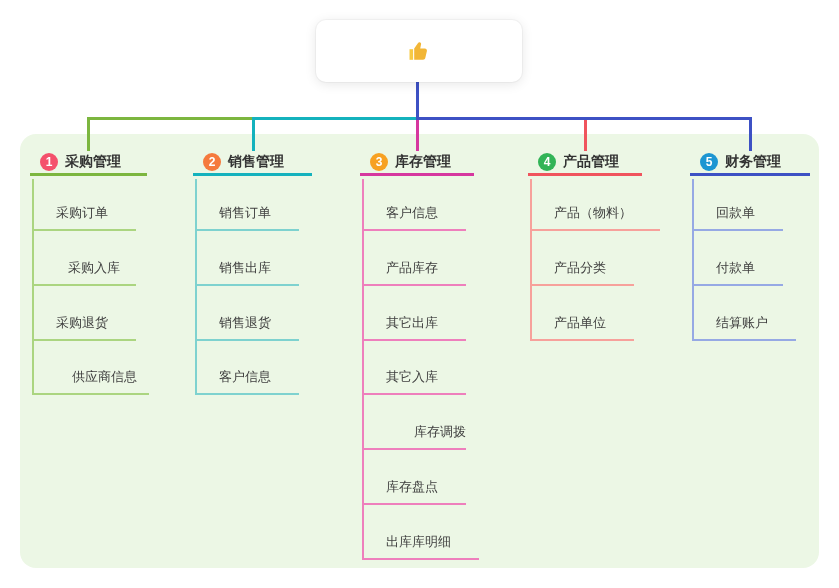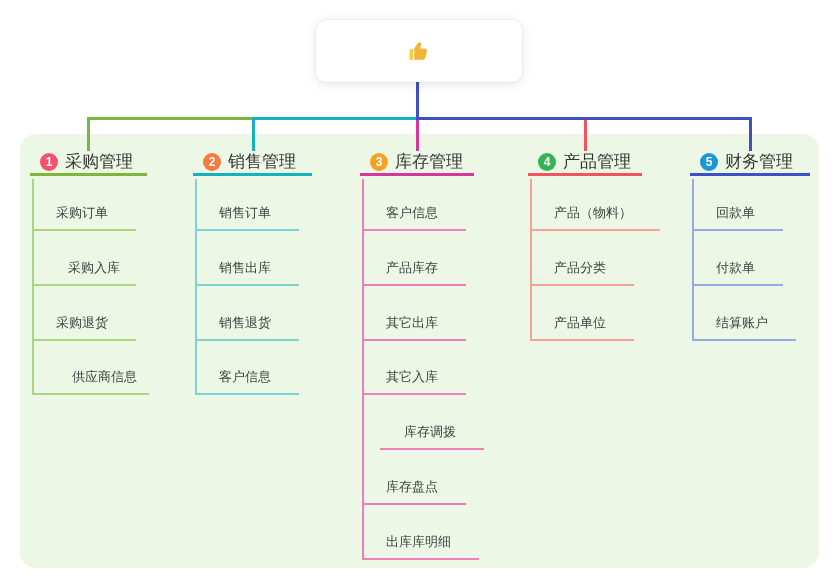--- a/index.html
+++ b/index.html
@@ -26,21 +26,21 @@
   .branch-head{
     position:absolute;top:150px;height:26px;z-index:2;
     display:flex;align-items:center;gap:7px;padding-left:10px;
     box-sizing:border-box;cursor:default;
   }
   .badge{
     width:18px;height:18px;border-radius:50%;flex:0 0 18px;
     color:#fff;font-size:12px;font-weight:bold;line-height:18px;
     text-align:center;
   }
-  .branch-label{font-size:17px;font-weight:400;color:#333333;white-space:nowrap;}
+  .branch-label{font-size:14px;font-weight:700;color:#333333;white-space:nowrap;}
   .child{
     position:absolute;z-index:2;box-sizing:border-box;
     padding-left:24px;padding-bottom:7px;
     display:flex;align-items:flex-end;
     font-size:13px;color:#3f3f3f;white-space:nowrap;cursor:default;
   }
 </style>
 </head>
 <body style="background: rgb(255, 255, 255);">
 
@@ -107,21 +107,21 @@
     </div>
     <div class="child" style="left: 362px; top: 256px; width: 104px; height: 30px; border-bottom: 2px solid rgb(238, 127, 188);">
       <span>产品库存</span>
     </div>
     <div class="child" style="left: 362px; top: 311px; width: 104px; height: 30px; border-bottom: 2px solid rgb(238, 127, 188);">
       <span>其它出库</span>
     </div>
     <div class="child" style="left: 362px; top: 365px; width: 104px; height: 30px; border-bottom: 2px solid rgb(238, 127, 188);">
       <span>其它入库</span>
     </div>
-    <div class="child" style="left: 380px; top: 420px; width: 104px; height: 30px; border-bottom: 2px solid rgb(238, 127, 188);">
+    <div class="child" style="left: 362px; top: 420px; width: 104px; height: 30px; border-bottom: 2px solid rgb(238, 127, 188); justify-content: flex-end;">
       <span>库存调拨</span>
     </div>
     <div class="child" style="left: 362px; top: 475px; width: 104px; height: 30px; border-bottom: 2px solid rgb(238, 127, 188);">
       <span>库存盘点</span>
     </div>
     <div class="child" style="left: 362px; top: 530px; width: 117px; height: 30px; border-bottom: 2px solid rgb(238, 127, 188);">
       <span>出库库明细</span>
     </div>
     <div class="line" style="left: 584px; top: 120px; width: 3px; height: 31px; background: rgb(240, 84, 93);"></div>
     <div class="branch-head" style="left: 528px; width: 114px; border-bottom: 3px solid rgb(240, 84, 93);">

